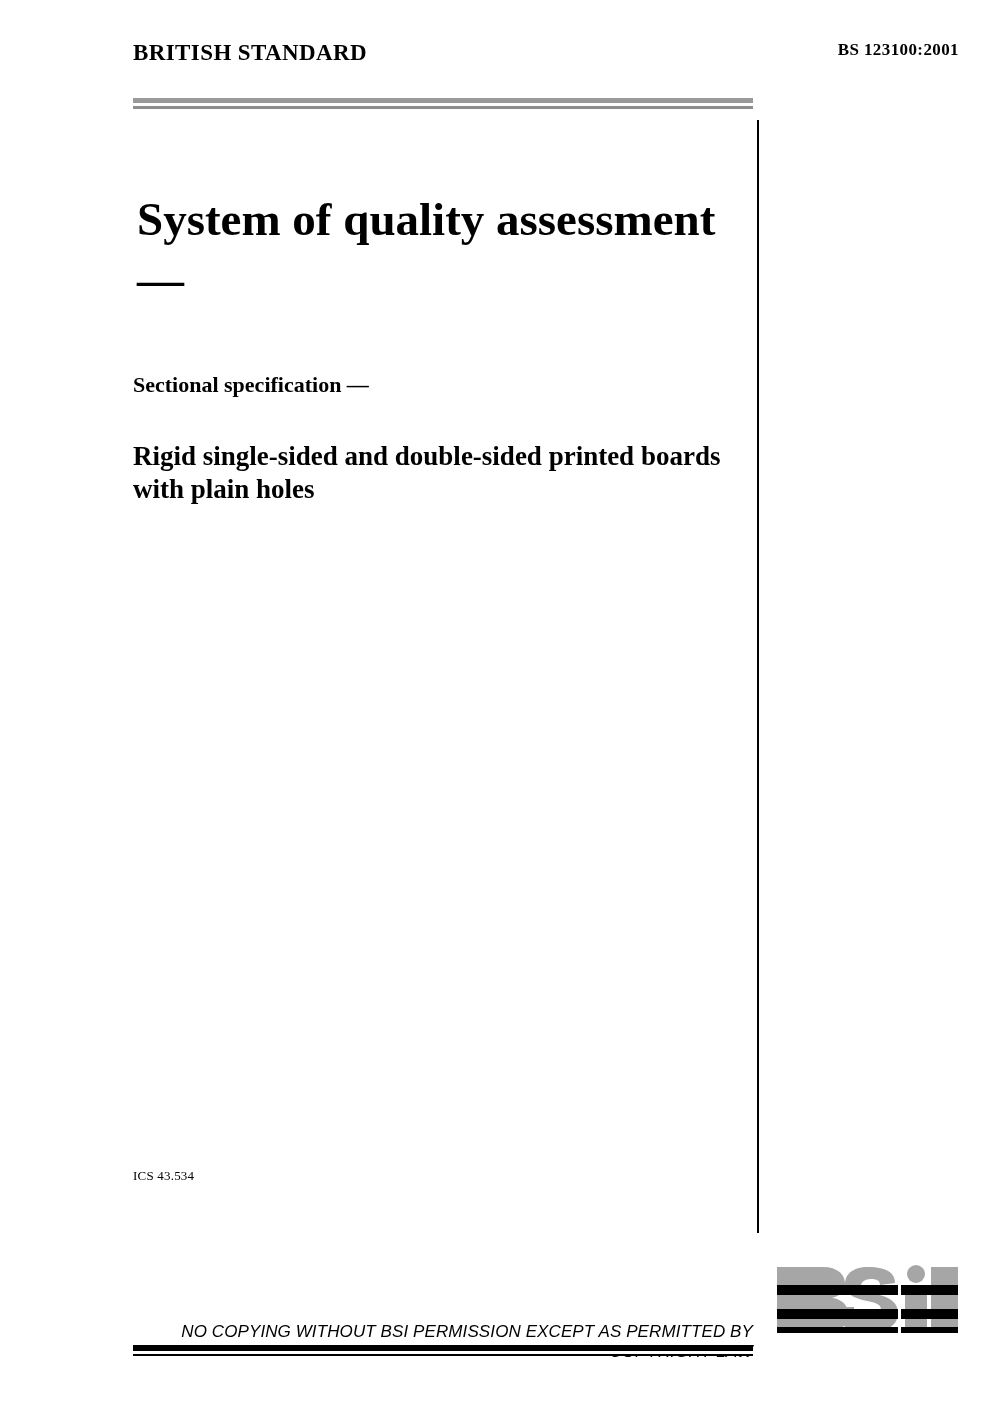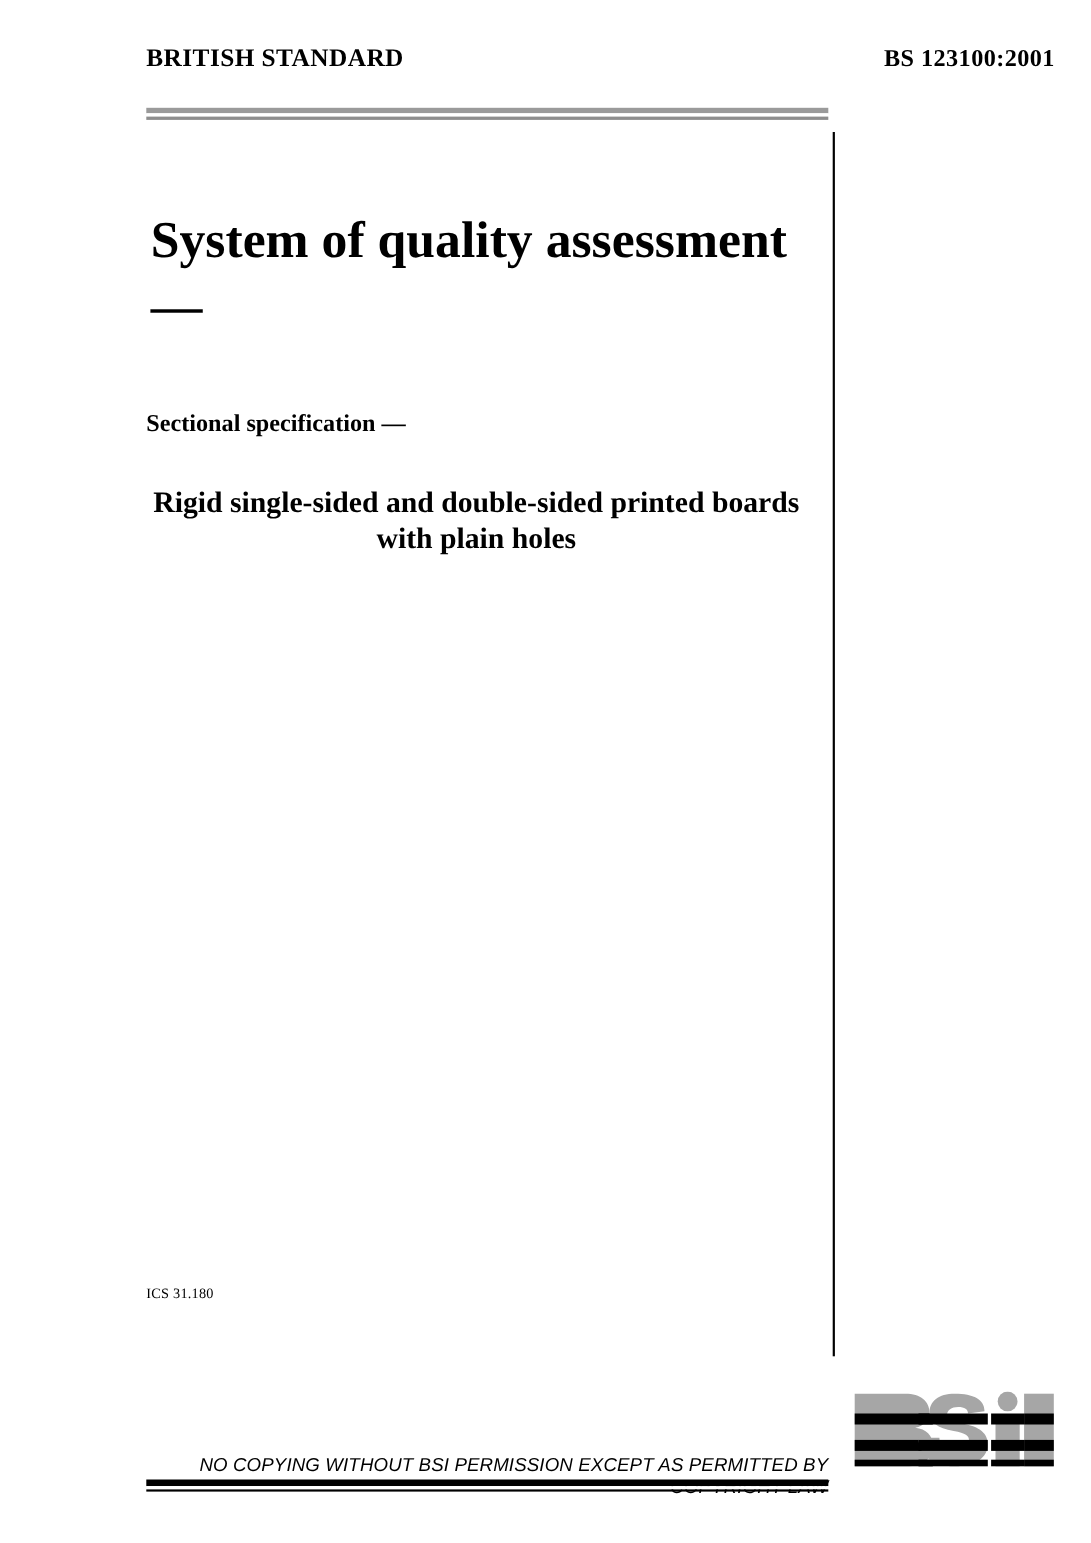--- a/index.html
+++ b/index.html
@@ -35,21 +35,21 @@
   }
   .brand-label {
     font-family: "Liberation Serif", serif;
     font-weight: bold;
     font-size: 23px;
     letter-spacing: 0.4px;
   }
   .doc-number {
     font-family: "Liberation Serif", serif;
     font-weight: bold;
-    font-size: 22px;
+    font-size: 17px;
     letter-spacing: 0.4px;
   }
 
   
   .header-rule {
     position: absolute;
     left: 133px;
     top: 98px;
     width: 620px;
   }
@@ -99,21 +99,20 @@
     margin: 0;
     padding-top: 58px;
   }
   .sub-title-2 {
     font-family: "Liberation Serif", serif;
     font-weight: bold;
     font-size: 27px;
     line-height: 1.24;
     margin: 0;
     padding-top: 40px;
-    text-align: center;
   }
 
   
   .ics {
     position: absolute;
     left: 133px;
     top: 1168px;
     font-family: "Liberation Serif", serif;
     font-size: 13px;
     letter-spacing: 0.2px;
@@ -177,21 +176,21 @@
   </div>
 
   <div class="v-divider"></div>
 
   <div class="title-block">
     <h1 class="main-title">System of quality assessment —</h1>
     <h2 class="sub-title">Sectional specification —</h2>
     <h3 class="sub-title-2">Rigid single-sided and double-sided printed boards with plain holes</h3>
   </div>
 
-  <div class="ics">ICS 31.180</div>
+  <div class="ics">ICS 43.534</div>
 
   <div class="footer-note">NO COPYING WITHOUT BSI PERMISSION EXCEPT AS PERMITTED BY COPYRIGHT LAW</div>
 
   <div class="footer-rule">
     <div class="thick"></div>
     <div class="gap"></div>
     <div class="thin"></div>
   </div>
 
   <div class="logo">

